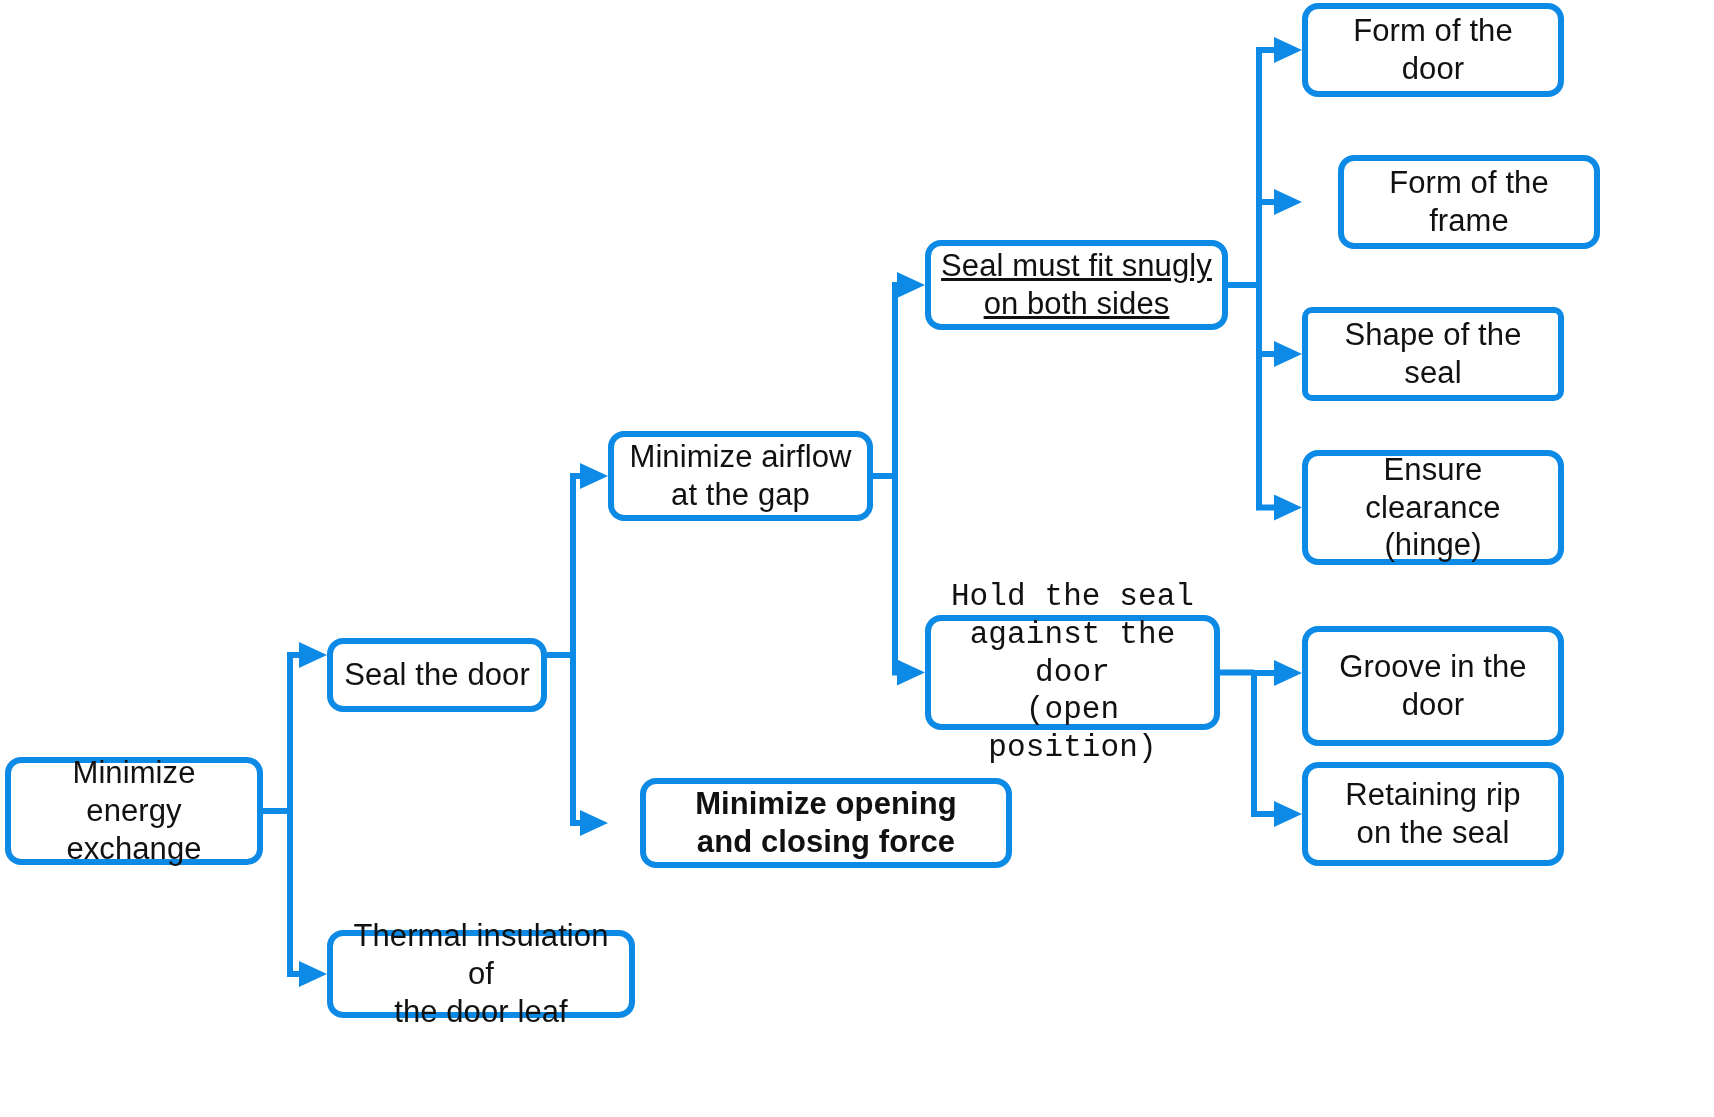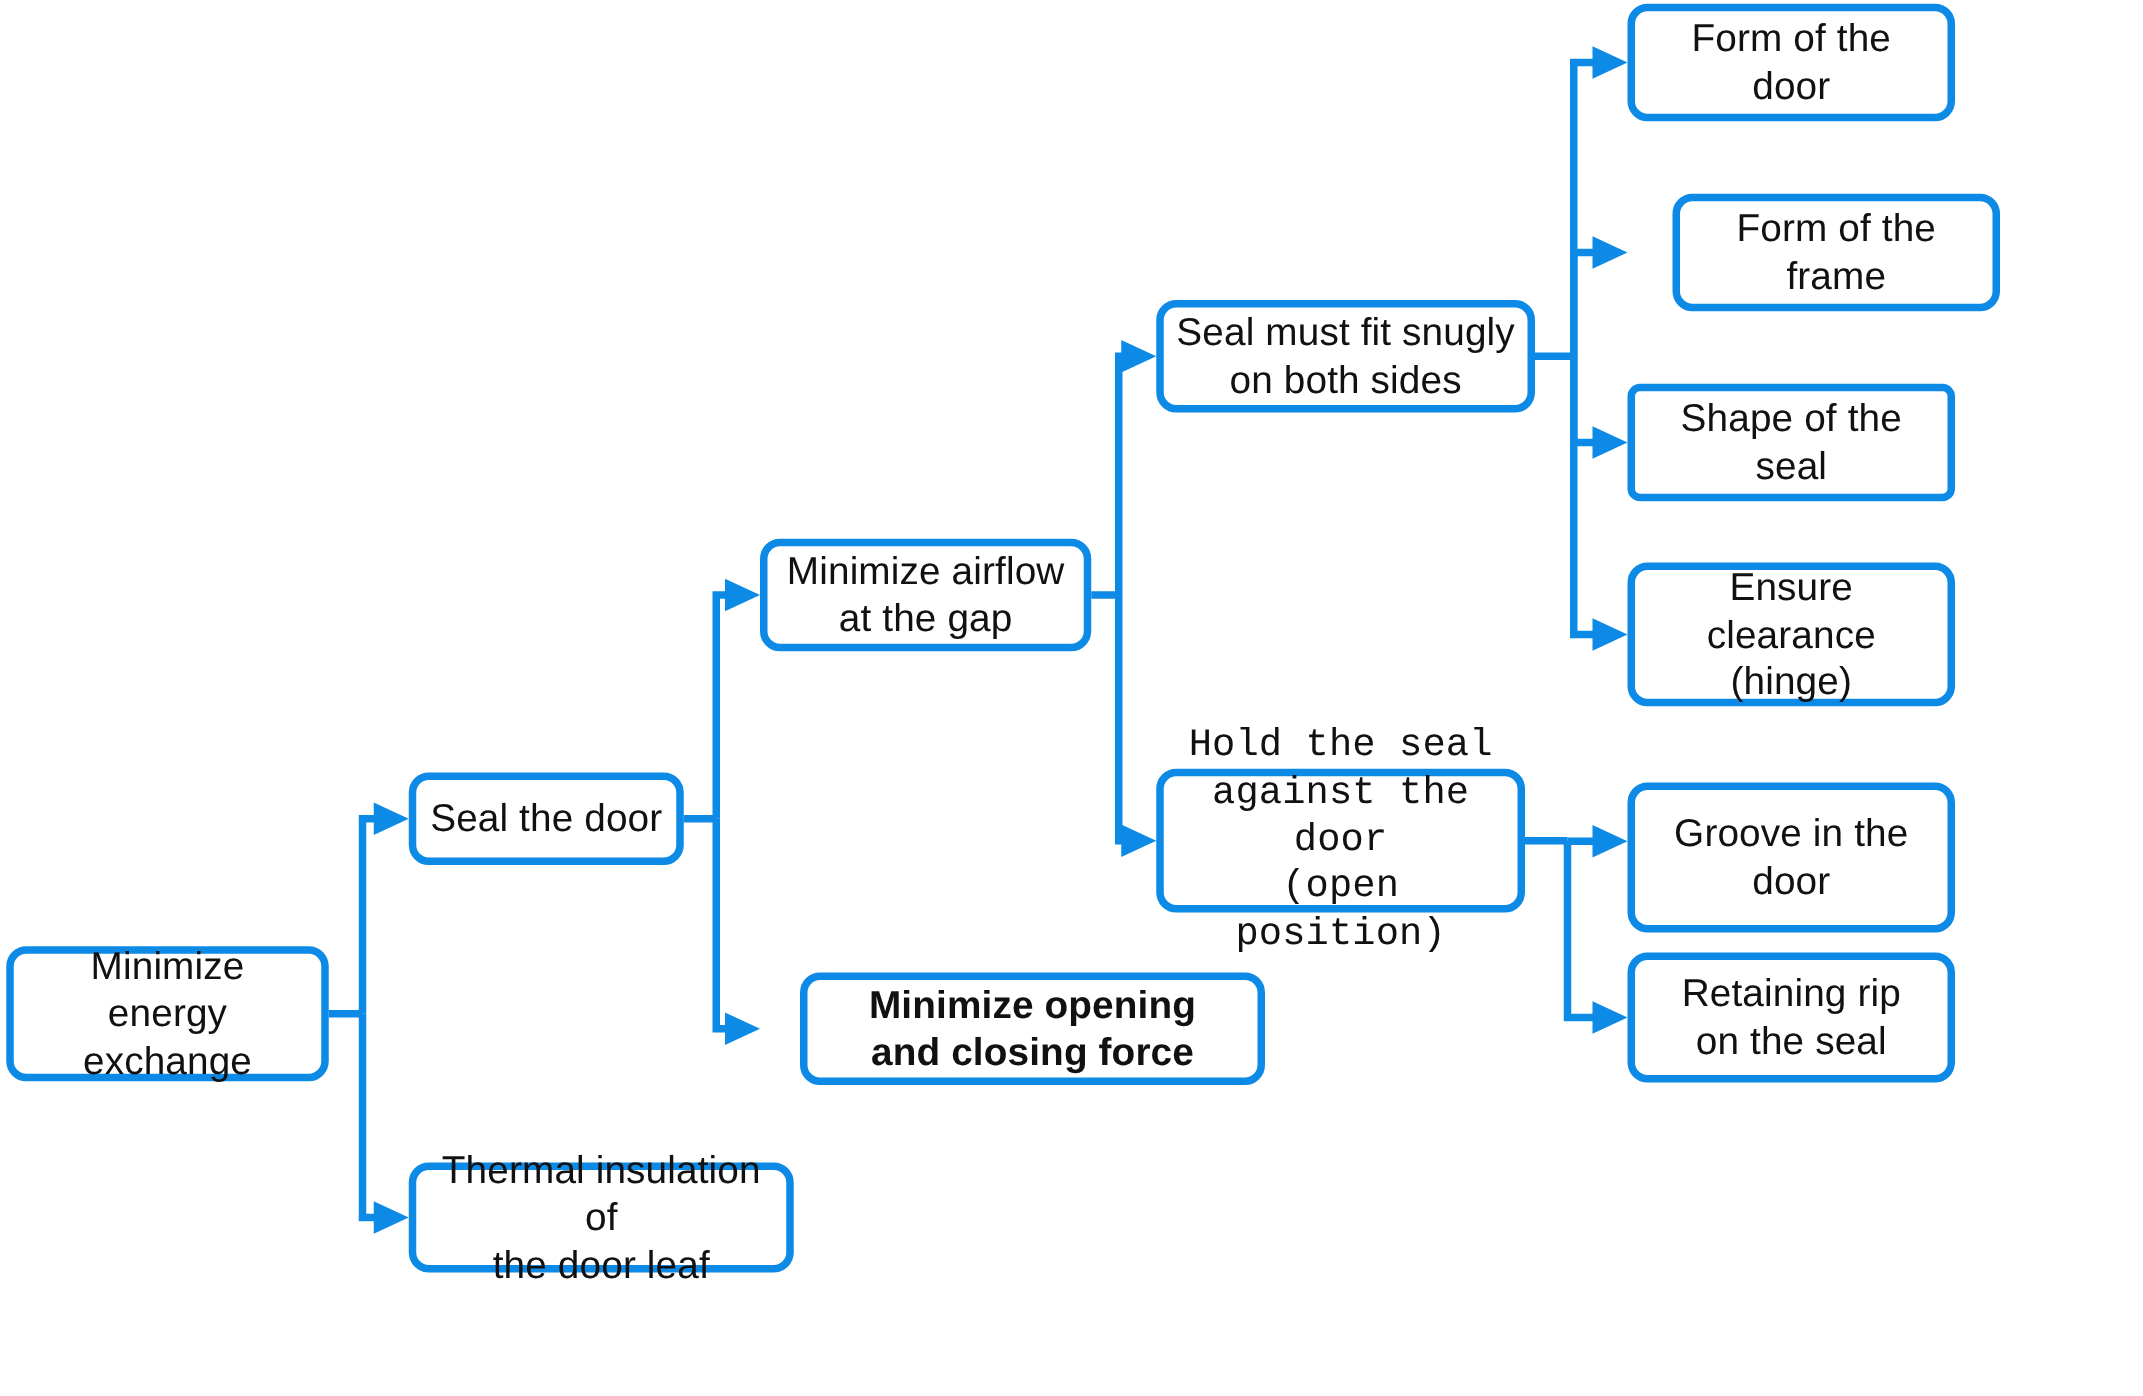--- a/index.html
+++ b/index.html
@@ -97,33 +97,33 @@
       </g>
       <g>
         <path d="M 1254 672.5 V 814 H 1276" stroke="#0d8ae6" stroke-width="6" fill="none" stroke-linecap="butt" stroke-linejoin="miter"></path>
         <polygon points="1274,801 1302,814 1274,827" fill="#0d8ae6"></polygon>
       </g>
     </svg>
   <div id="nodes">
       <div class="node" style="left: 5px; top: 757px; width: 258px; height: 108px; border-color: rgb(13, 138, 230); color: rgb(17, 17, 17);">
         <span>Minimize energy exchange</span>
       </div>
-      <div class="node" style="left: 327px; top: 618px; width: 220px; height: 74px; border-color: rgb(13, 138, 230); color: rgb(17, 17, 17);">
+      <div class="node" style="left: 327px; top: 638px; width: 220px; height: 74px; border-color: rgb(13, 138, 230); color: rgb(17, 17, 17);">
         <span>Seal the door</span>
       </div>
       <div class="node" style="left: 327px; top: 930px; width: 308px; height: 88px; border-color: rgb(13, 138, 230); color: rgb(17, 17, 17);">
         <span>Thermal insulation of<br>the door leaf</span>
       </div>
       <div class="node" style="left: 608px; top: 431px; width: 265px; height: 90px; border-color: rgb(13, 138, 230); color: rgb(17, 17, 17);">
         <span>Minimize airflow<br>at the gap</span>
       </div>
       <div class="node" style="left: 640px; top: 778px; width: 372px; height: 90px; border-color: rgb(13, 138, 230); color: rgb(17, 17, 17); font-weight: bold;">
         <span>Minimize opening<br>and closing force</span>
       </div>
-      <div class="node" style="left: 925px; top: 240px; width: 303px; height: 90px; border-color: rgb(13, 138, 230); color: rgb(17, 17, 17);">
+      <div class="node" style="left: 925px; top: 240px; width: 303px; height: 90px; border-color: rgb(13, 138, 230); color: rgb(17, 17, 17); text-decoration: underline;">
         <span>Seal must fit snugly<br>on both sides</span>
       </div>
       <div class="node" style="left: 925px; top: 615px; width: 295px; height: 115px; border-color: rgb(13, 138, 230); color: rgb(17, 17, 17); font-family: Liberation Mono, monospace;">
         <span>Hold the seal<br>against the door<br>(open position)</span>
       </div>
       <div class="node" style="left: 1302px; top: 3px; width: 262px; height: 94px; border-color: rgb(13, 138, 230); color: rgb(17, 17, 17);">
         <span>Form of the door</span>
       </div>
       <div class="node" style="left: 1302px; top: 155px; width: 262px; height: 94px; border-color: rgb(13, 138, 230); color: rgb(17, 17, 17); margin-left: 36px;">
         <span>Form of the frame</span>

